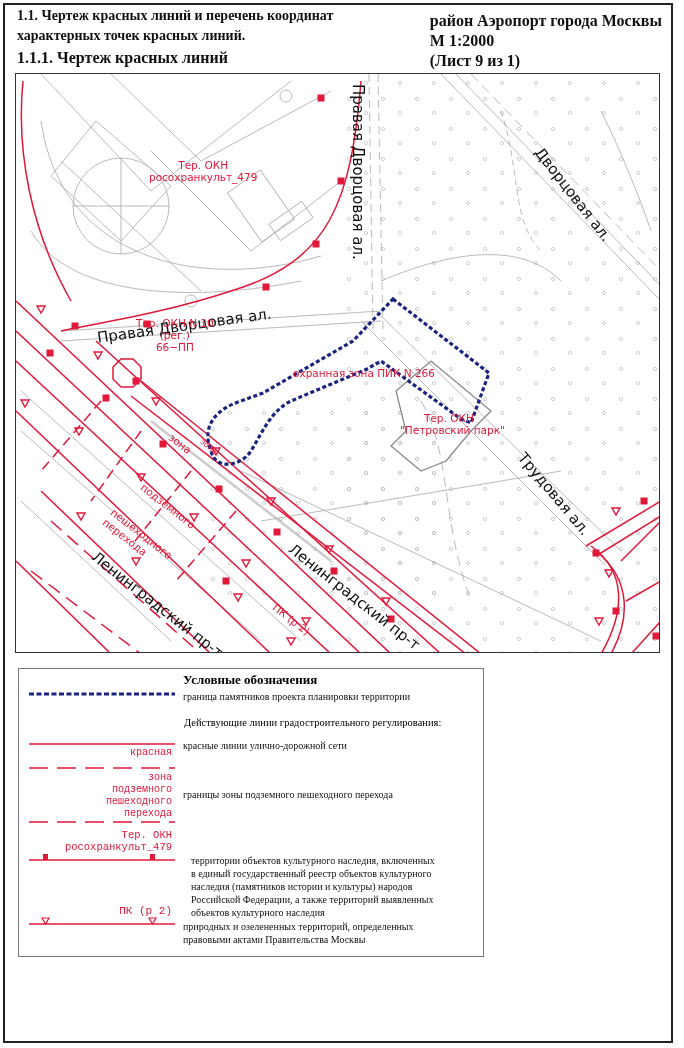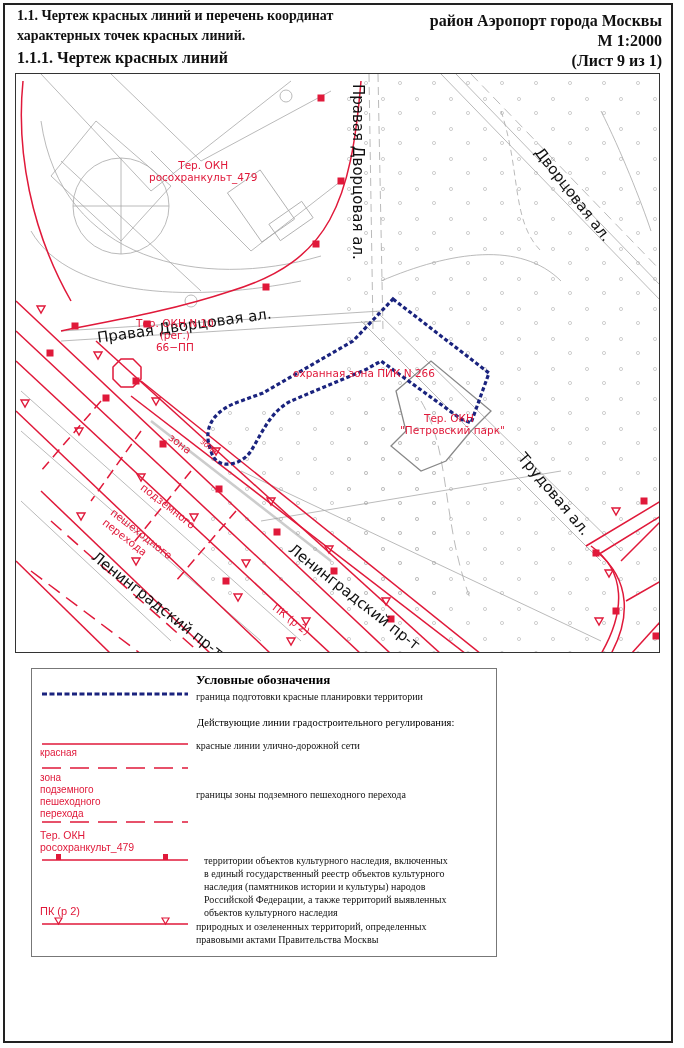--- a/index.html
+++ b/index.html
@@ -1,31 +1,31 @@
 <!DOCTYPE html>
 <html><head>
 <meta charset="utf-8">
 <style>
   html, body { margin:0; padding:0; background:#fff; }
   body { width:684px; height:1048px; position:relative; overflow:hidden; font-family:"Liberation Serif", serif; }
   .page-border { position:absolute; left:3px; top:3px; width:670px; height:1040px; border:2px solid #222; box-sizing:border-box; }
   .hdr { position:absolute; font-weight:bold; color:#111; font-family:"Liberation Serif", serif; }
   .hdr-left1 { left:17px; top:6px; font-size:14px; line-height:20px; width:380px; }
   .hdr-left2 { left:17px; top:49px; font-size:16px; }
-  .hdr-right { right:22px; top:11px; font-size:16px; line-height:20px; text-align:right; }
+  .hdr-right { right:22px; top:11px; font-size:16px; line-height:20px; }
   .map-frame { position:absolute; left:15px; top:73px; width:645px; height:580px; border:1.5px solid #333; box-sizing:border-box; overflow:hidden; background:#fff; }
   .map-frame svg { position:absolute; left:0; top:0; }
   .map-label { position:absolute; font-family:"DejaVu Sans", sans-serif; white-space:nowrap; transform-origin:left top; }
   .red { color:#e0193a; font-size:10.5px; }
   .blk { color:#111; font-size:15px; }
-  .legend { position:absolute; left:31px; top:668px; width:466px; height:289px; border:1px solid #777; box-sizing:border-box; }
+  .legend { position:absolute; left:18px; top:668px; width:466px; height:289px; border:1px solid #777; box-sizing:border-box; }
   .leg-title { position:absolute; left:164px; top:3px; font-weight:bold; font-size:13px; }
   .leg-text { position:absolute; left:164px; font-size:10px; line-height:13px; color:#111; font-family:"Liberation Serif", serif; }
   .leg-sub { position:absolute; left:165px; top:48px; font-weight:normal; font-size:10.5px; }
-  .leg-sym { position:absolute; left:8px; width:145px; font-family:Liberation Sans, sans-serif; color:#e0193a; text-align:left; font-size:10px; line-height:12px; }
+  .leg-sym { position:absolute; left:8px; width:145px; font-family:Liberation Mono, monospace; color:#e0193a; text-align:right; font-size:10px; line-height:12px; }
 </style>
 </head>
 <body>
 
 <div class="page-border"></div>
 
 <div class="hdr hdr-left1">
   <div>1.1. Чертеж красных линий  и перечень координат</div>
   <div>характерных точек  красных линий.</div>
 </div>
@@ -196,21 +196,21 @@
   <div class="map-label red" style="left:262px;top:527px;transform:rotate(38deg);">ПК  (р  2)</div>
   <div class="map-label red" style="left:188px;top:363px;transform:rotate(38deg);font-size:8px;">зона</div>
 </div>
 
 <div class="legend">
   <div class="leg-title">Условные обозначения</div>
 
   <svg style="position:absolute;left:8px;top:20px;" width="150" height="10">
     <line x1="2" y1="5" x2="148" y2="5" stroke="#1a237e" stroke-width="3.2" stroke-dasharray="5 2.5"></line>
   </svg>
-  <div class="leg-text" style="top:21px;">граница подготовки красные планировки территории</div>
+  <div class="leg-text" style="top:21px;">граница памятников проекта планировки территории</div>
 
   <div class="leg-sub">Действующие линии градостроительного регулирования:</div>
 
   <svg style="position:absolute;left:8px;top:73px;" width="150" height="4">
     <line x1="2" y1="2" x2="148" y2="2" stroke="#e0193a" stroke-width="1.4"></line>
   </svg>
   <div class="leg-sym" style="top:78px;">красная</div>
   <div class="leg-text" style="top:70px;">красные линии улично-дорожной сети</div>
 
   <svg style="position:absolute;left:8px;top:97px;" width="150" height="4">

